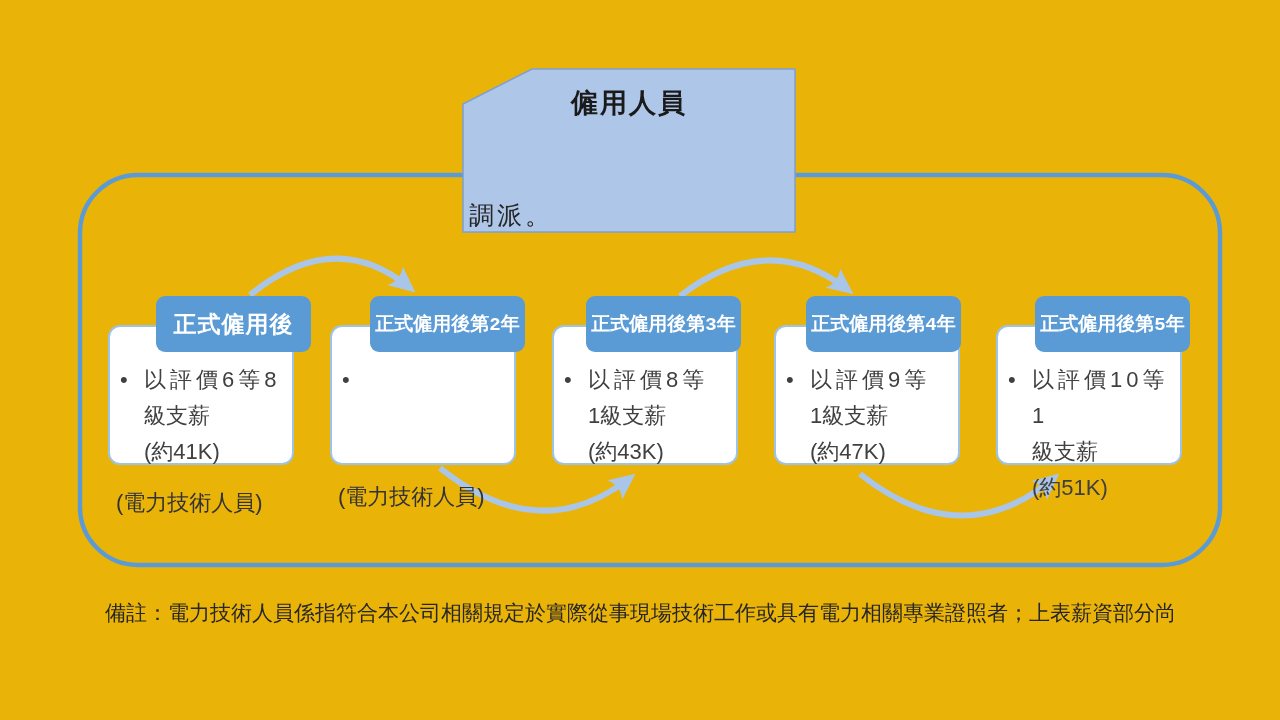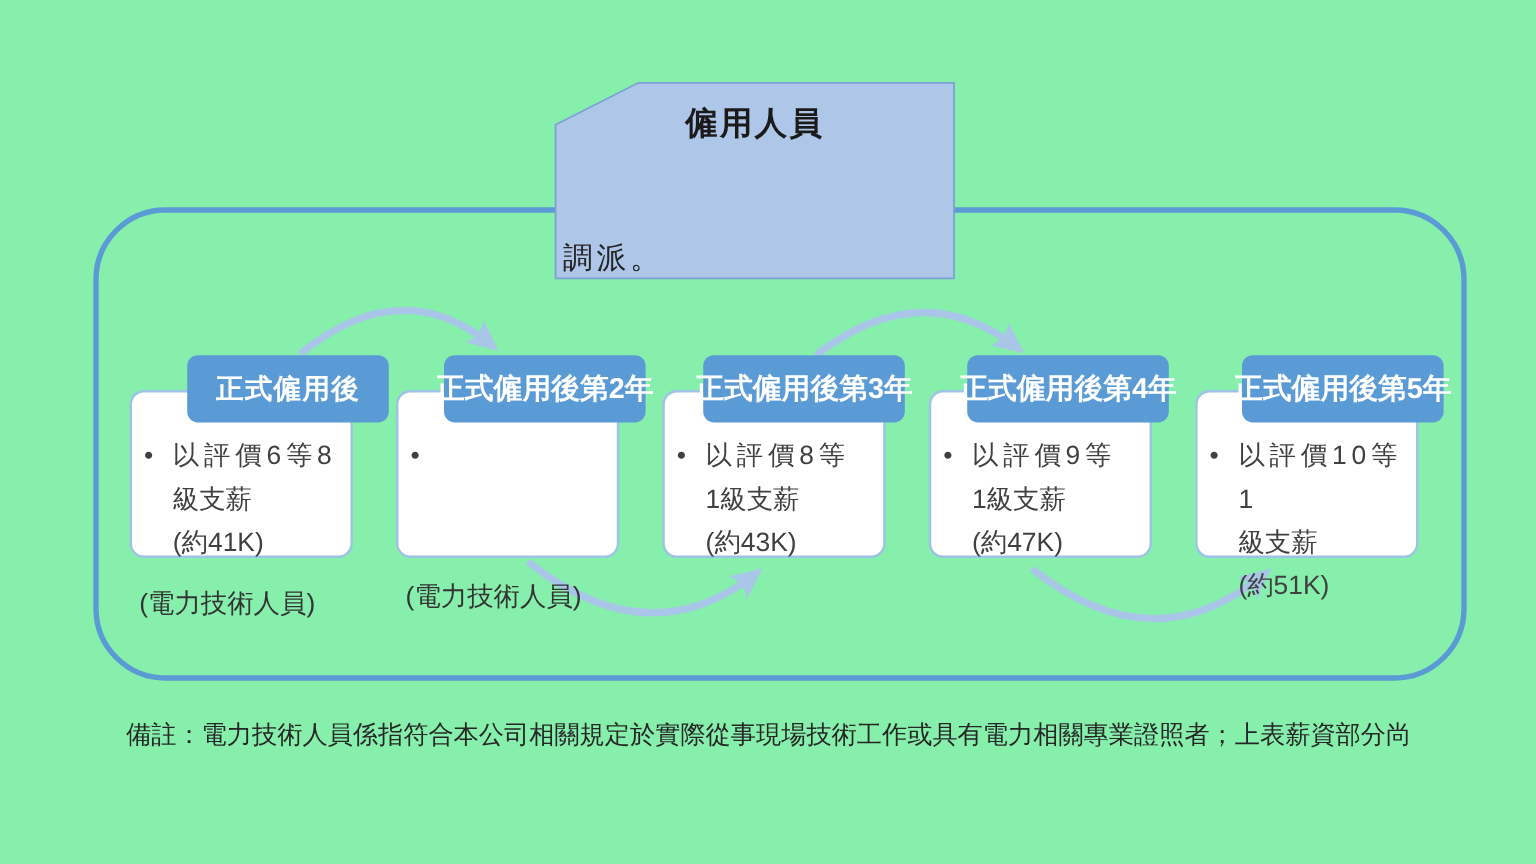--- a/index.html
+++ b/index.html
@@ -3,21 +3,21 @@
 <meta charset="utf-8">
 <style>
   html, body {
     margin: 0; padding: 0;
     background: #ffffff;
     font-family: "Liberation Sans", "DejaVu Sans", sans-serif;
   }
   .canvas {
     position: relative;
     width: 1280px; height: 720px;
-    background: #86efac;
+    background: #eab308;
     overflow: hidden;
   }
   .svg-layer {
     position: absolute; left: 0; top: 0;
     width: 1280px; height: 720px;
     z-index: 1;
   }
   
   .callout-text {
     position: absolute; left: 463px; top: 69px;
@@ -46,32 +46,32 @@
     left: 0; top: 29px;
     width: 186px; height: 140px;
     background: #ffffff;
     border: 2px solid #9DC3E6;
     border-radius: 12px;
     box-sizing: border-box;
   }
   .stage-header {
     position: absolute;
     top: 0;
-    width: 168px; height: 56px;
+    width: 155px; height: 56px;
     background: #5B9BD5;
     border-radius: 9px;
     color: #ffffff;
     font-weight: bold;
     display: flex; align-items: center; justify-content: center;
     white-space: nowrap;
     box-sizing: border-box;
     z-index: 3;
   }
   .stage-header.wide  { font-size: 23px; letter-spacing: 1px; }
-  .stage-header.narrow{ font-size: 24px; }
+  .stage-header.narrow{ font-size: 19px; font-family: Liberation Mono, monospace; }
   .stage-content {
     position: absolute;
     left: 12px; top: 66px;
     width: 166px;
     display: flex;
     color: #404040;
     font-size: 22px;
     line-height: 36px;
   }
   .bullet { width: 24px; flex: 0 0 24px; font-size: 22px; }

